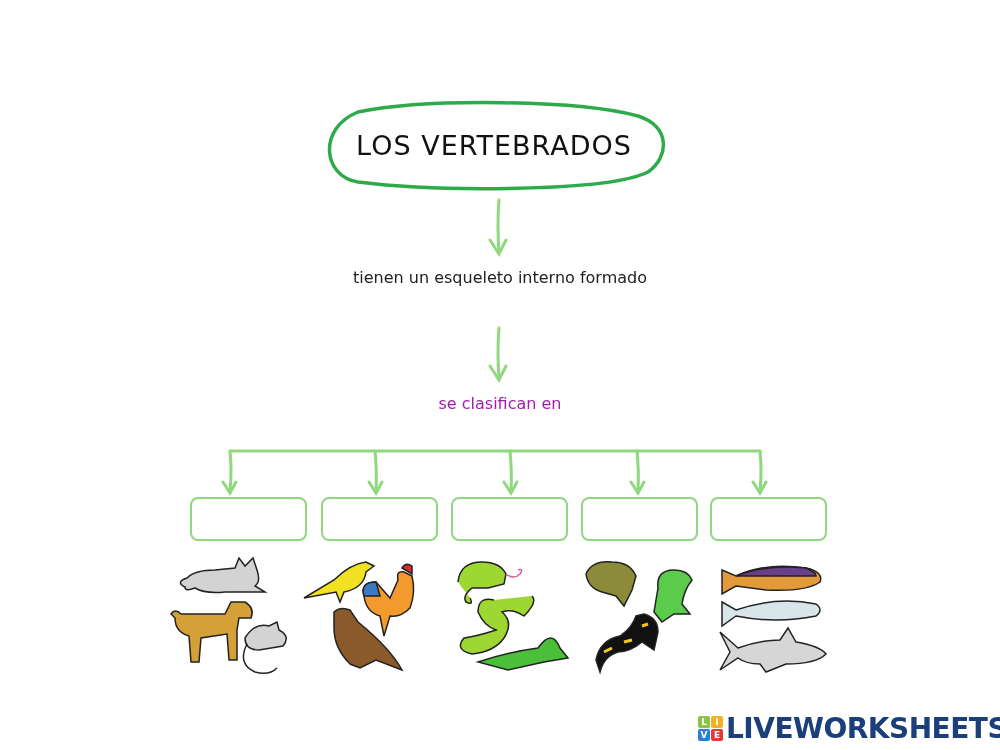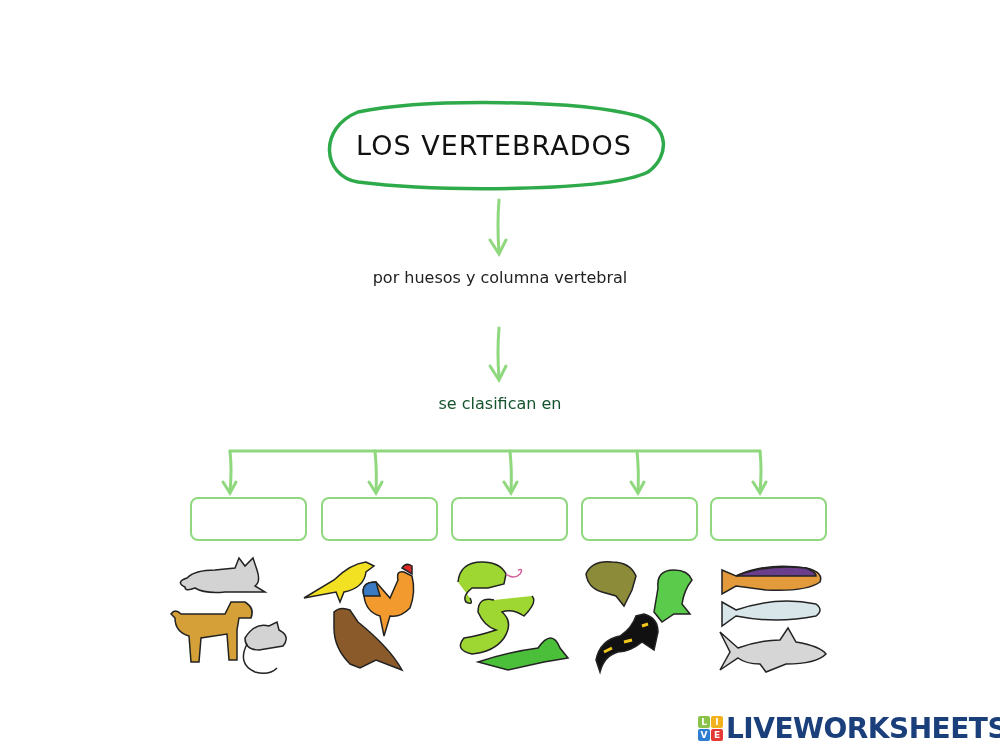--- a/index.html
+++ b/index.html
@@ -6,21 +6,21 @@
   body { width:1000px; height:750px; position:relative; overflow:hidden;
          font-family:"DejaVu Sans", sans-serif; }
   .title-oval { position:absolute; left:318px; top:98px; width:352px; height:94px; }
   .title-text { position:absolute; left:318px; top:98px; width:352px; height:94px;
                 display:flex; align-items:center; justify-content:center;
                 font-family:"DejaVu Sans", sans-serif; font-weight:normal;
                 font-size:27px; letter-spacing:1px; color:#111; }
   .desc { position:absolute; left:300px; top:266px; width:400px; text-align:center;
           font-size:16px; line-height:23px; color:#222; }
   .classify { position:absolute; left:380px; top:394px; width:240px; text-align:center;
-              font-size:16px; color:#14532d; }
+              font-size:16px; color:#a21caf; }
   svg.lines { position:absolute; left:0; top:0; }
   .answer-box { position:absolute; top:497px; width:117px; height:44px;
                 border:2px solid #8fd87e; border-radius:8px; background:#fff;
                 box-sizing:border-box; outline:none; font-size:15px; text-align:center;
                 font-family:"DejaVu Sans", sans-serif; color:#222; }
   .group { position:absolute; top:552px; height:128px; }
   .logo { position:absolute; left:698px; top:712px; height:32px; display:flex; align-items:center; }
   .logo-tiles { display:grid; grid-template-columns:12px 12px; grid-template-rows:12px 12px; gap:1px; margin-right:3px; }
   .logo-tiles span { display:flex; align-items:center; justify-content:center;
                      font-size:9px; font-weight:bold; color:#fff; border-radius:2px;
@@ -50,21 +50,21 @@
     <path d="M510 451 Q512 470 511 492"></path>
       <path d="M504 482 L511 493 L517 482"></path>
     <path d="M637 451 Q639 470 638 492"></path>
       <path d="M631 482 L638 493 L644 482"></path>
     <path d="M760 451 Q762 470 760 492"></path>
       <path d="M753 482 L760 493 L766 482"></path>
   </g>
 </svg>
 
 <div class="desc">
-  <div>por huesos y columna vertebral</div>
+  <div>tienen un esqueleto interno formado</div>
 </div>
 
 <div class="classify">se clasifican en</div>
 
 <input class="answer-box" style="left: 190px;" value="">
 <input class="answer-box" style="left: 321px;" value="">
 <input class="answer-box" style="left: 451px;" value="">
 <input class="answer-box" style="left: 581px;" value="">
 <input class="answer-box" style="left: 710px;" value="">
 

